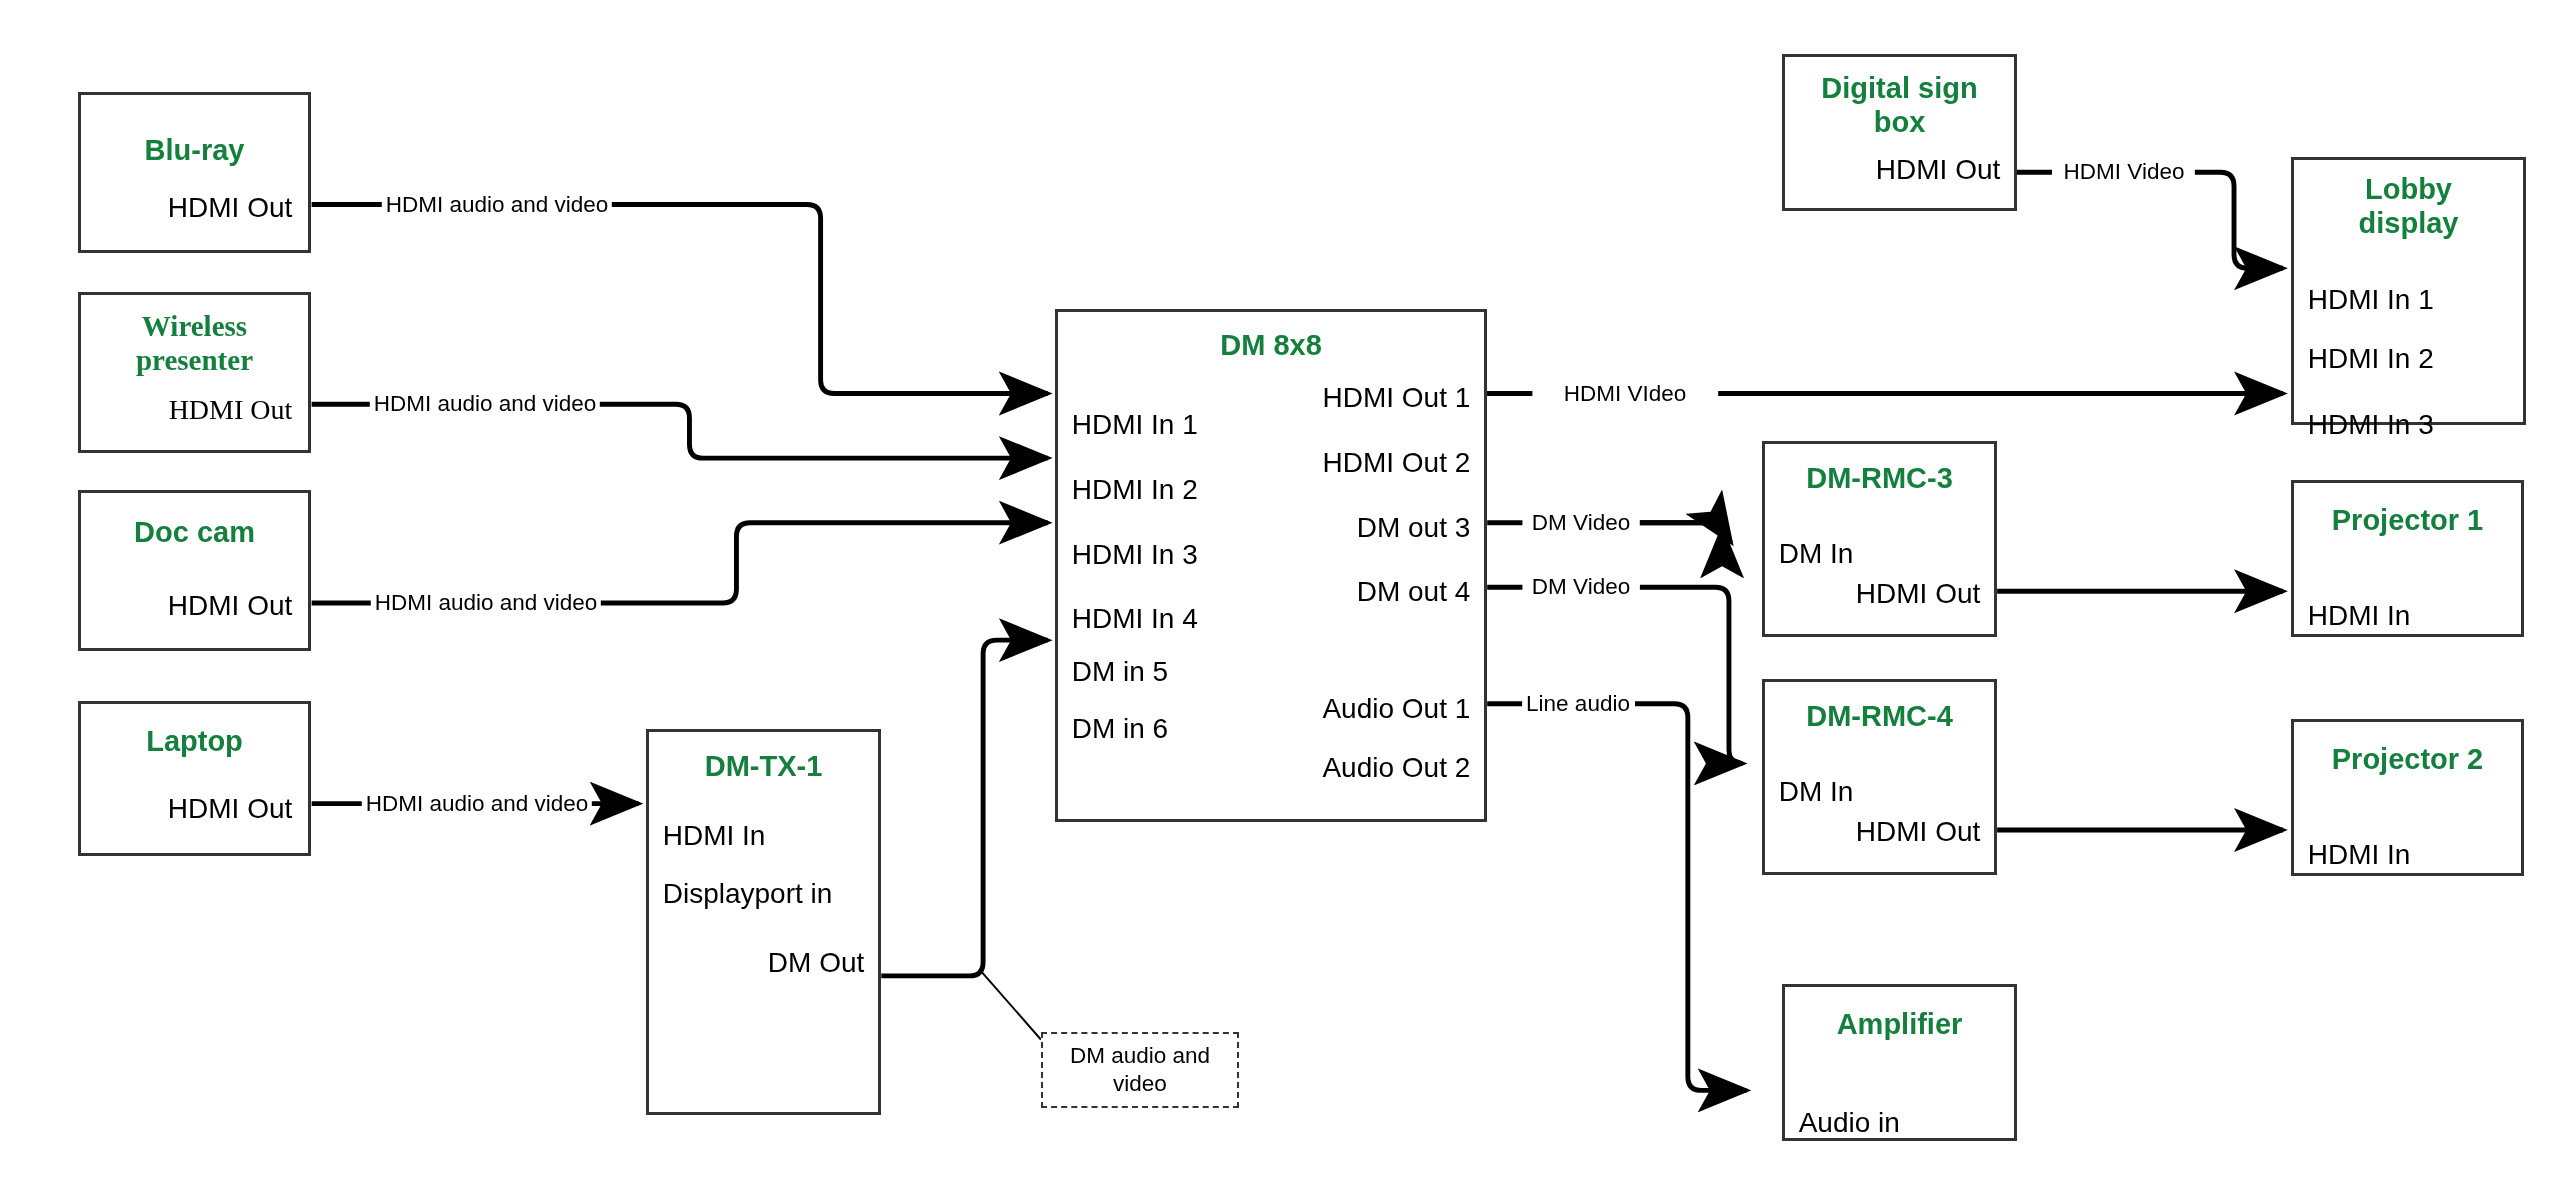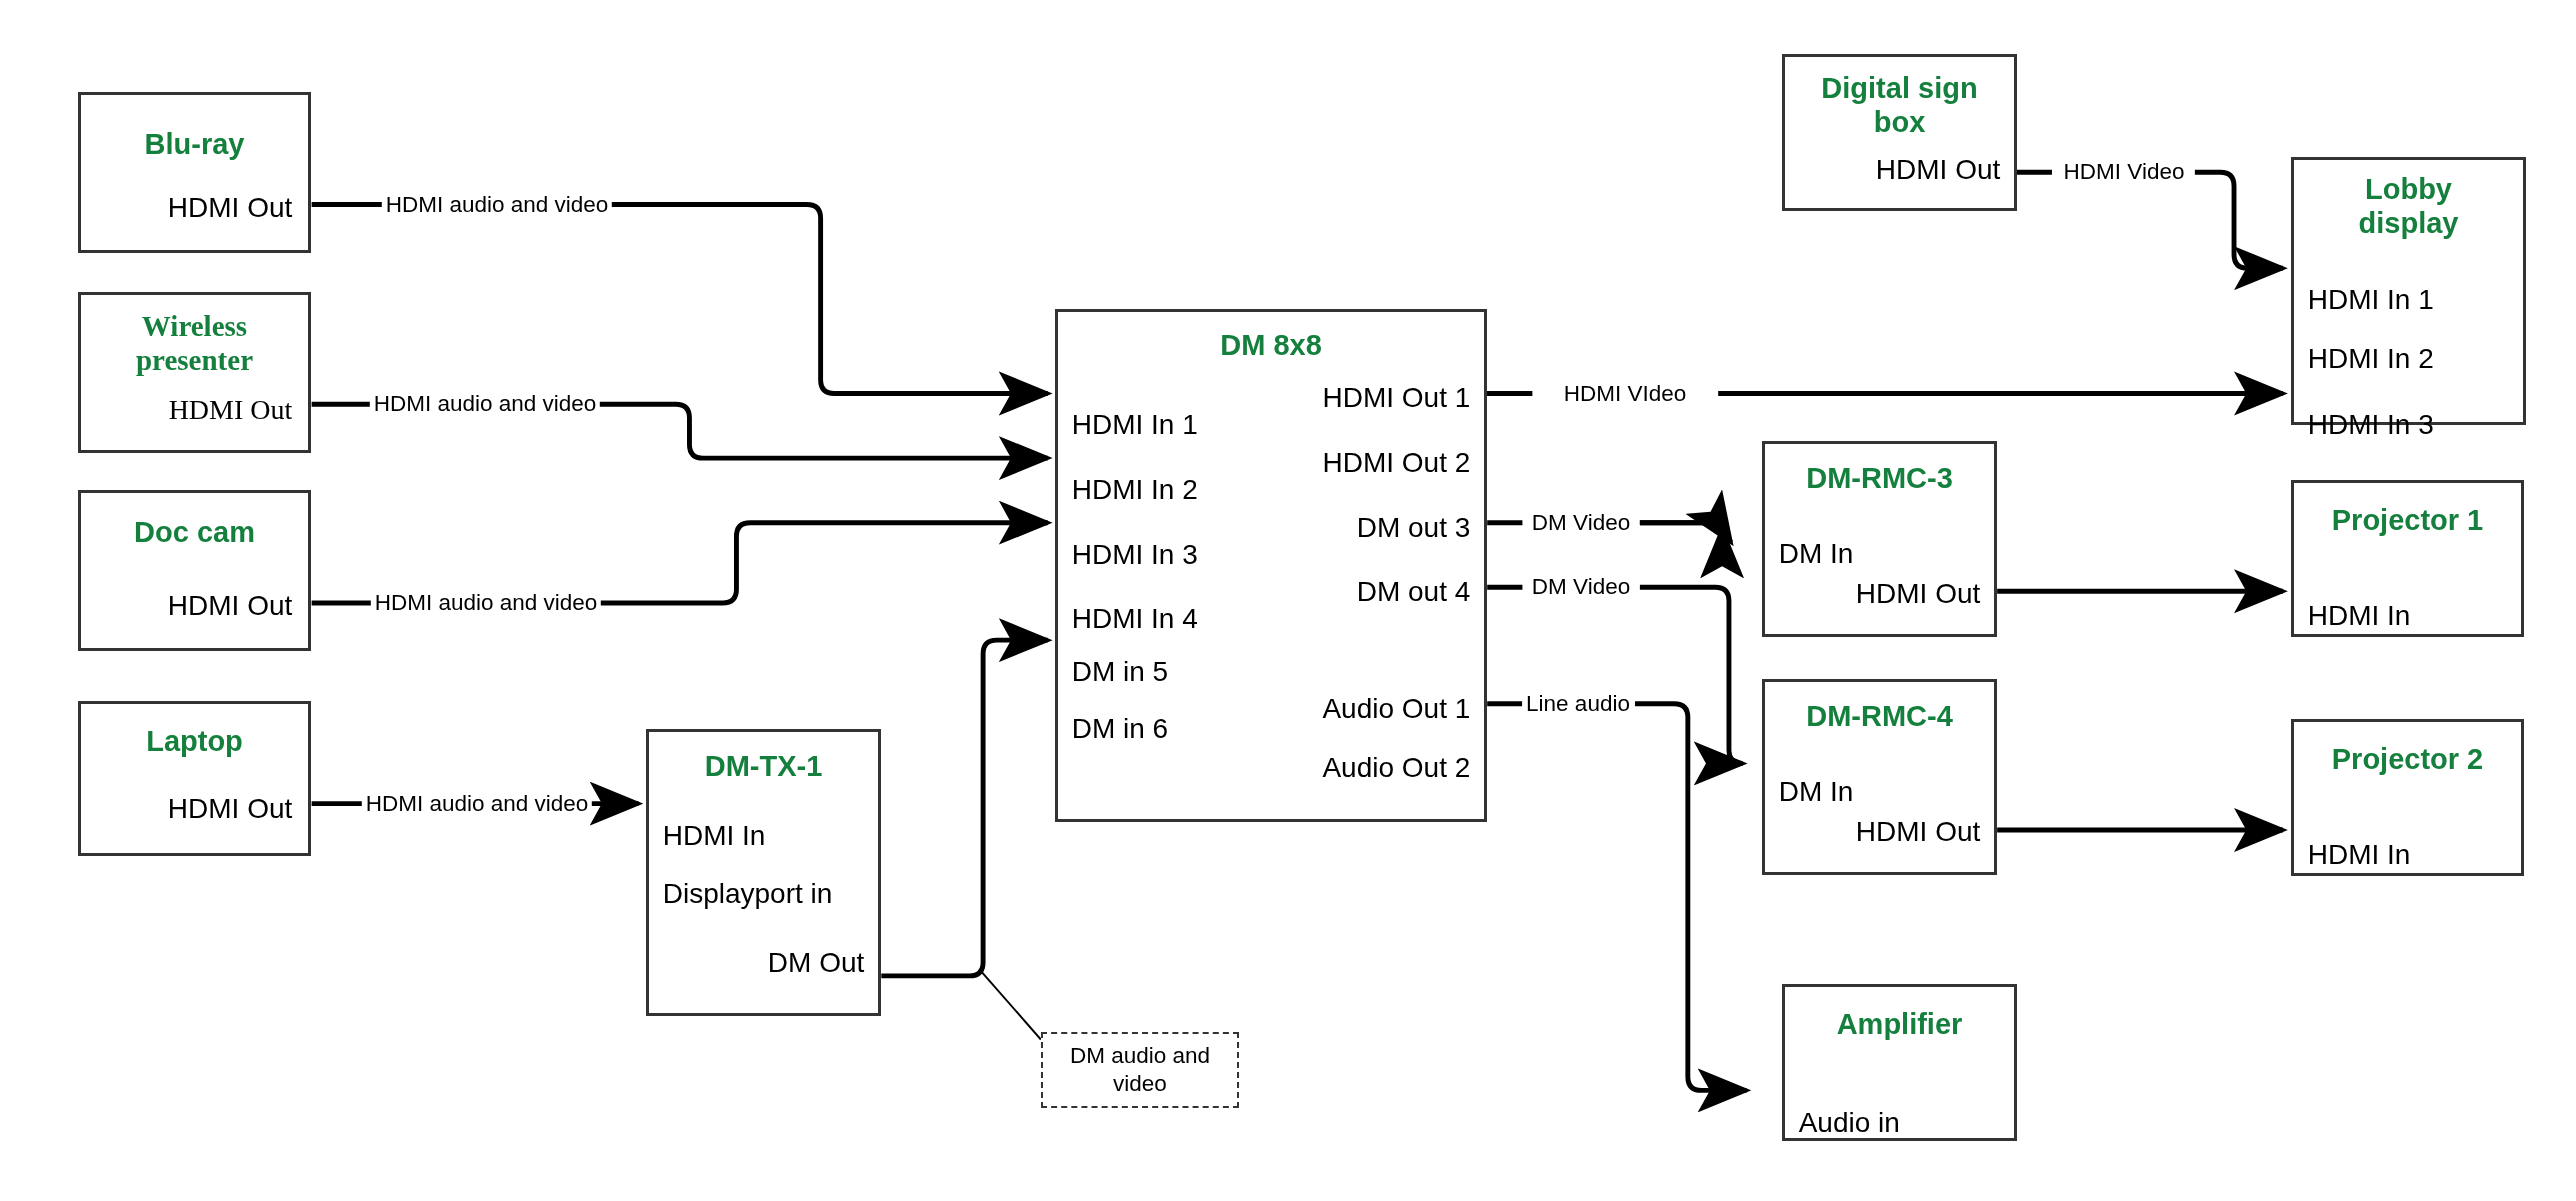--- a/index.html
+++ b/index.html
@@ -114,41 +114,41 @@
       <path d="M2040,604 L2332,604" marker-end="url(#arrow)"></path>
 
       <path d="M2040,848 L2332,848" marker-end="url(#arrow)"></path>
 
       <path d="M2060,176 L2096,176 M2242,176 L2268,176 Q2282,176 2282,190 L2282,260 Q2282,274 2296,274 L2332,274" marker-end="url(#arrow)"></path>
 
     </g>
   </svg>
 
   <div class="node" style="left:78px; top:92px; width:233px; height:161px;">
-    <div class="node-title" style="top:32px;">Blu-ray</div>
+    <div class="node-title" style="top:38px;">Blu-ray</div>
     <div class="port right" style="right:15.7px; top:97px;">HDMI Out</div>
   </div>
 
   <div class="node" style="left:78px; top:292px; width:233px; height:161px;font-family:Liberation Serif, serif;">
     <div class="node-title" style="top:13.7px;">Wireless</div>
     <div class="node-title" style="top:48px;">presenter</div>
     <div class="port right" style="right:15.7px; top:99px;">HDMI Out</div>
   </div>
 
   <div class="node" style="left:78px; top:490px; width:233px; height:161px;">
     <div class="node-title" style="top:21.5px;">Doc cam</div>
     <div class="port right" style="right:15.7px; top:97px;">HDMI Out</div>
   </div>
 
   <div class="node" style="left:78px; top:701px; width:233px; height:155px;">
     <div class="node-title" style="top:19.6px;">Laptop</div>
     <div class="port right" style="right:15.7px; top:89px;">HDMI Out</div>
   </div>
 
-  <div class="node" style="left:646px; top:729px; width:235px; height:287px;">
+  <div class="node" style="left:646px; top:729px; width:235px; height:386px;">
     <div class="node-title" style="top:16.6px;">DM-TX-1</div>
     <div class="port left" style="left:13.7px; top:61px;">HDMI In</div>
     <div class="port left" style="left:13.7px; top:119px;">Displayport in</div>
     <div class="port right" style="right:13.7px; top:215px;">DM Out</div>
   </div>
 
   <div class="node" style="left:1055px; top:309px; width:432px; height:513px;">
     <div class="node-title" style="top:15.7px;">DM 8x8</div>
 
     <div class="port left" style="left:13.7px; top:70px;">HDMI In 1</div>

